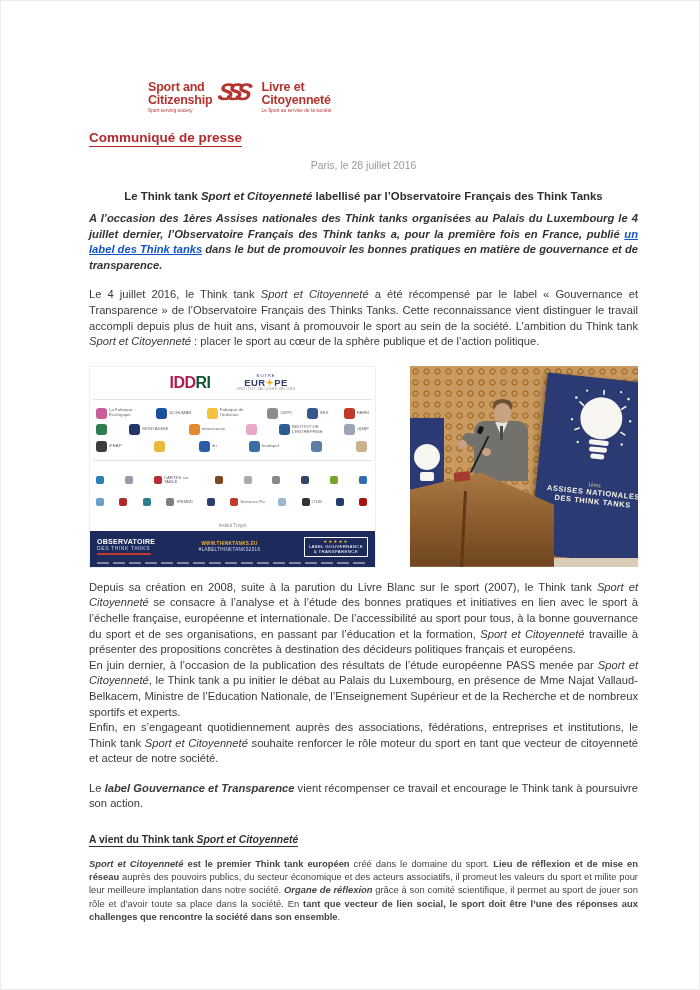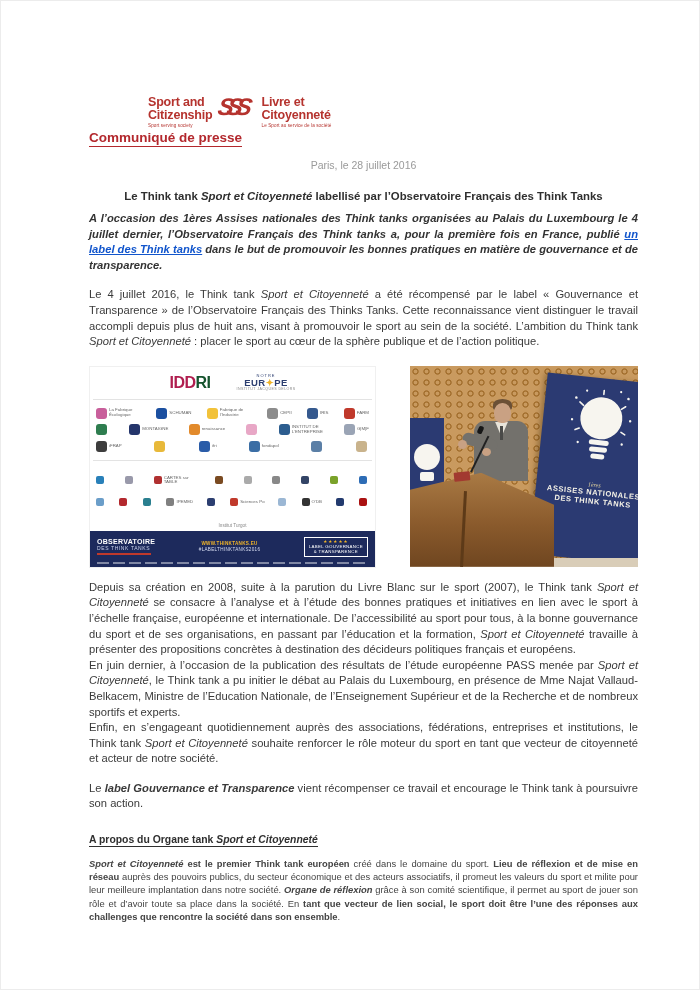--- a/index.html
+++ b/index.html
@@ -1,21 +1,21 @@
 <!DOCTYPE html>
 <html><head>
 <meta charset="utf-8">
 <style>
   * { box-sizing: border-box; margin: 0; padding: 0; }
   body { background: #ffffff; font-family: "Liberation Sans", sans-serif; }
   .page { position: relative; width: 700px; height: 990px; background: #fff; color: #3a3a3a;
           overflow: hidden; border: 1px solid #ececec; }
 
   
-  .brand { position: absolute; left: 147px; top: 80px; display: flex; align-items: flex-start; margin-top: 15px; }
+  .brand { position: absolute; left: 147px; top: 80px; display: flex; align-items: flex-start; }
   .brand-col { line-height: 1.0; }
   .brand-name { font-size: 12.5px; font-weight: bold; color: #b5332e; letter-spacing: -0.2px; }
   .brand-tag { font-size: 4.6px; color: #b5332e; margin-top: 2.5px; letter-spacing: 0.1px; }
   .monogram { font-size: 24px; font-weight: bold; font-style: italic; color: #b5332e;
               letter-spacing: -7px; margin: 0 16px 0 6px; transform: skewX(-10deg); line-height: 0.95; }
 
   
   .content { position: absolute; left: 88px; width: 549px; top: 0; padding-top: 127px; }
   .press-heading { }
   .press-heading span { font-size: 13.5px; font-weight: bold; color: #b3282d;
@@ -401,19 +401,19 @@
       </div>
     </div>
 
     <p class="para body-block"><span class="seg-n">Depuis sa création en 2008, suite à la parution du Livre Blanc sur le sport (2007), le Think tank </span><span class="seg-i">Sport et Citoyenneté</span><span class="seg-n"> se consacre à l’analyse et à l’étude des bonnes pratiques et initiatives en lien avec le sport à l’échelle française, européenne et internationale. De l’accessibilité au sport pour tous, à la bonne gouvernance du sport et de ses organisations, en passant par l’éducation et la formation, </span><span class="seg-i">Sport et Citoyenneté</span><span class="seg-n"> travaille à présenter des propositions concrètes à destination des décideurs politiques français et européens.</span></p>
     <p class="para"><span class="seg-n">En juin dernier, à l’occasion de la publication des résultats de l’étude européenne PASS menée par </span><span class="seg-i">Sport et Citoyenneté</span><span class="seg-n">, le Think tank a pu initier le débat au Palais du Luxembourg, en présence de Mme Najat Vallaud-Belkacem, Ministre de l’Education Nationale, de l’Enseignement Supérieur et de la Recherche et de nombreux sportifs et experts.</span></p>
     <p class="para"><span class="seg-n">Enfin, en s’engageant quotidiennement auprès des associations, fédérations, entreprises et institutions, le Think tank </span><span class="seg-i">Sport et Citoyenneté</span><span class="seg-n"> souhaite renforcer le rôle moteur du sport en tant que vecteur de citoyenneté et acteur de notre société.</span></p>
 
     <p class="para mt"><span class="seg-n">Le </span><span class="seg-bi">label Gouvernance et Transparence</span><span class="seg-n"> vient récompenser ce travail et encourage le Think tank à poursuivre son action.</span></p>
 
     <div class="about-heading">
-      <span class="wrap"><span class="seg-n">A propos du Organe tank </span><span class="seg-i">Sport et Citoyenneté</span></span>
+      <span class="wrap"><span class="seg-n">A vient du Think tank </span><span class="seg-i">Sport et Citoyenneté</span></span>
     </div>
 
     <p class="about-para"><span class="seg-bi">Sport et Citoyenneté</span><span class="seg-b"> est le premier Think tank européen</span><span class="seg-n"> créé dans le domaine du sport. </span><span class="seg-b">Lieu de réflexion et de mise en réseau</span><span class="seg-n"> auprès des pouvoirs publics, du secteur économique et des acteurs associatifs, il promeut les valeurs du sport et milite pour leur meilleure implantation dans notre société. </span><span class="seg-bi">Organe de réflexion</span><span class="seg-n"> grâce à son comité scientifique, il permet au sport de jouer son rôle et d’avoir toute sa place dans la société. En </span><span class="seg-b">tant que vecteur de lien social, le sport doit être l’une des réponses aux challenges que rencontre la société dans son ensemble</span><span class="seg-n">.</span></p>
 
   </div>
 </div>
 
 </body></html>

